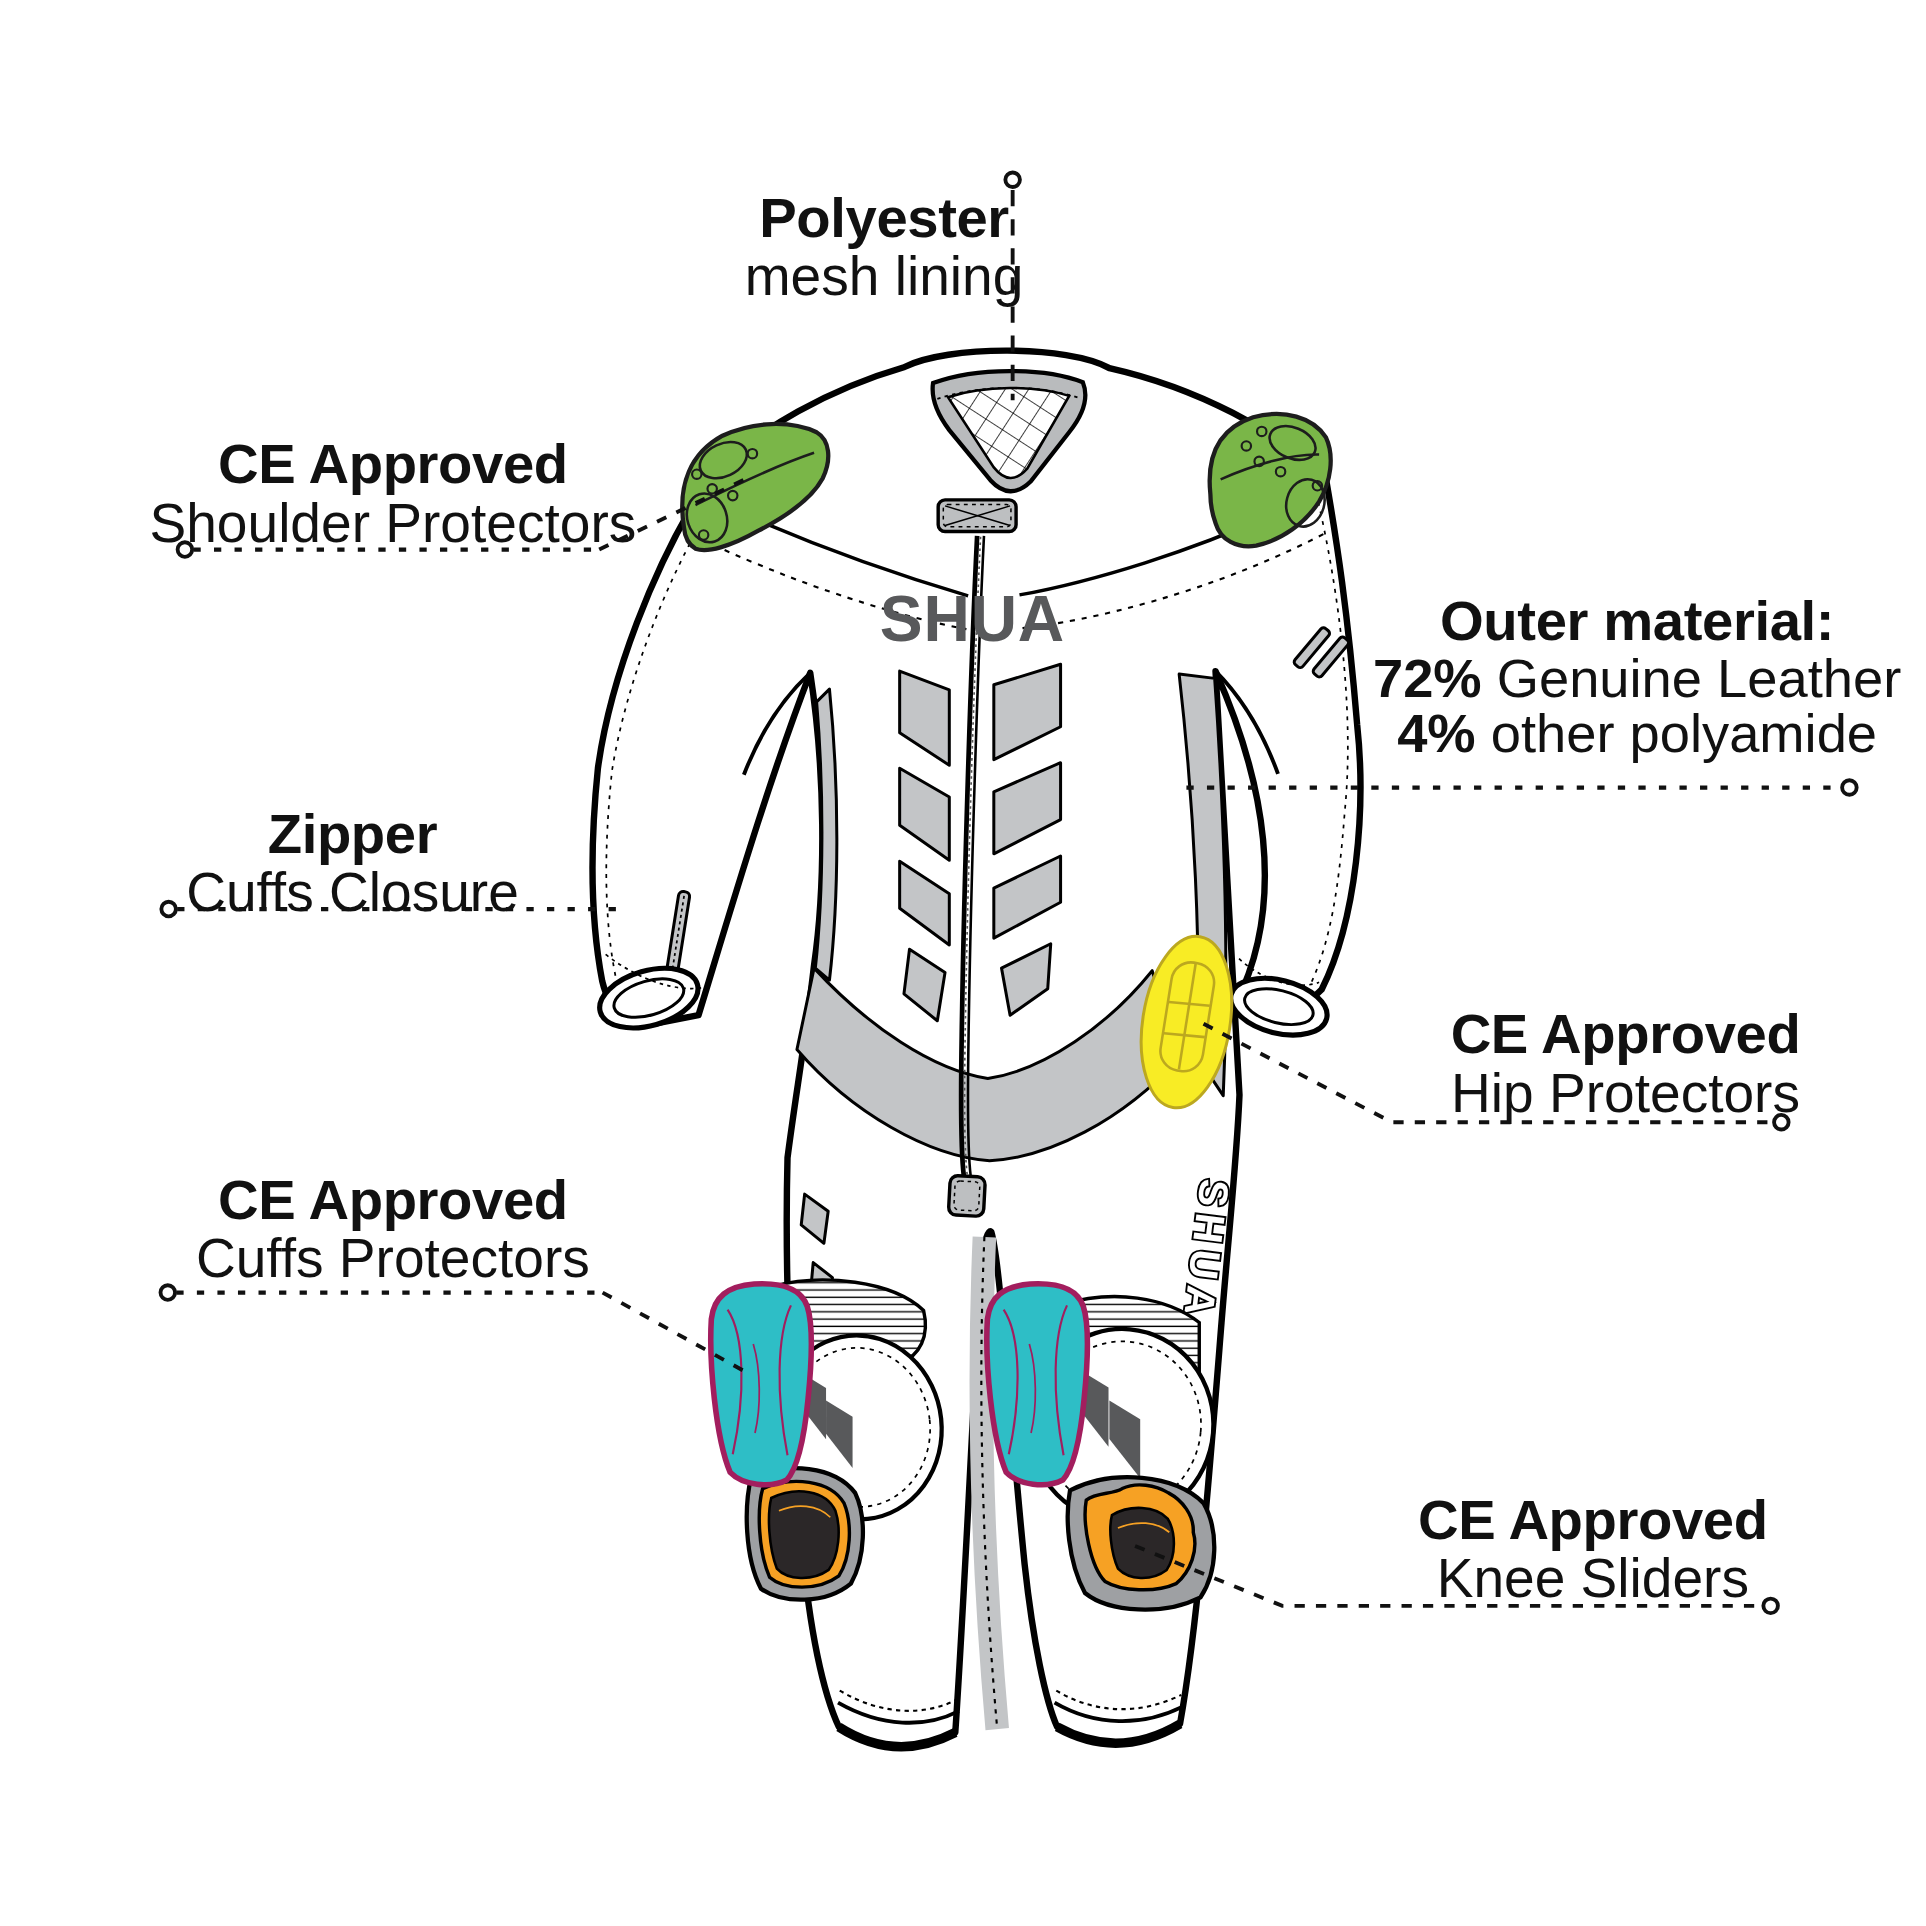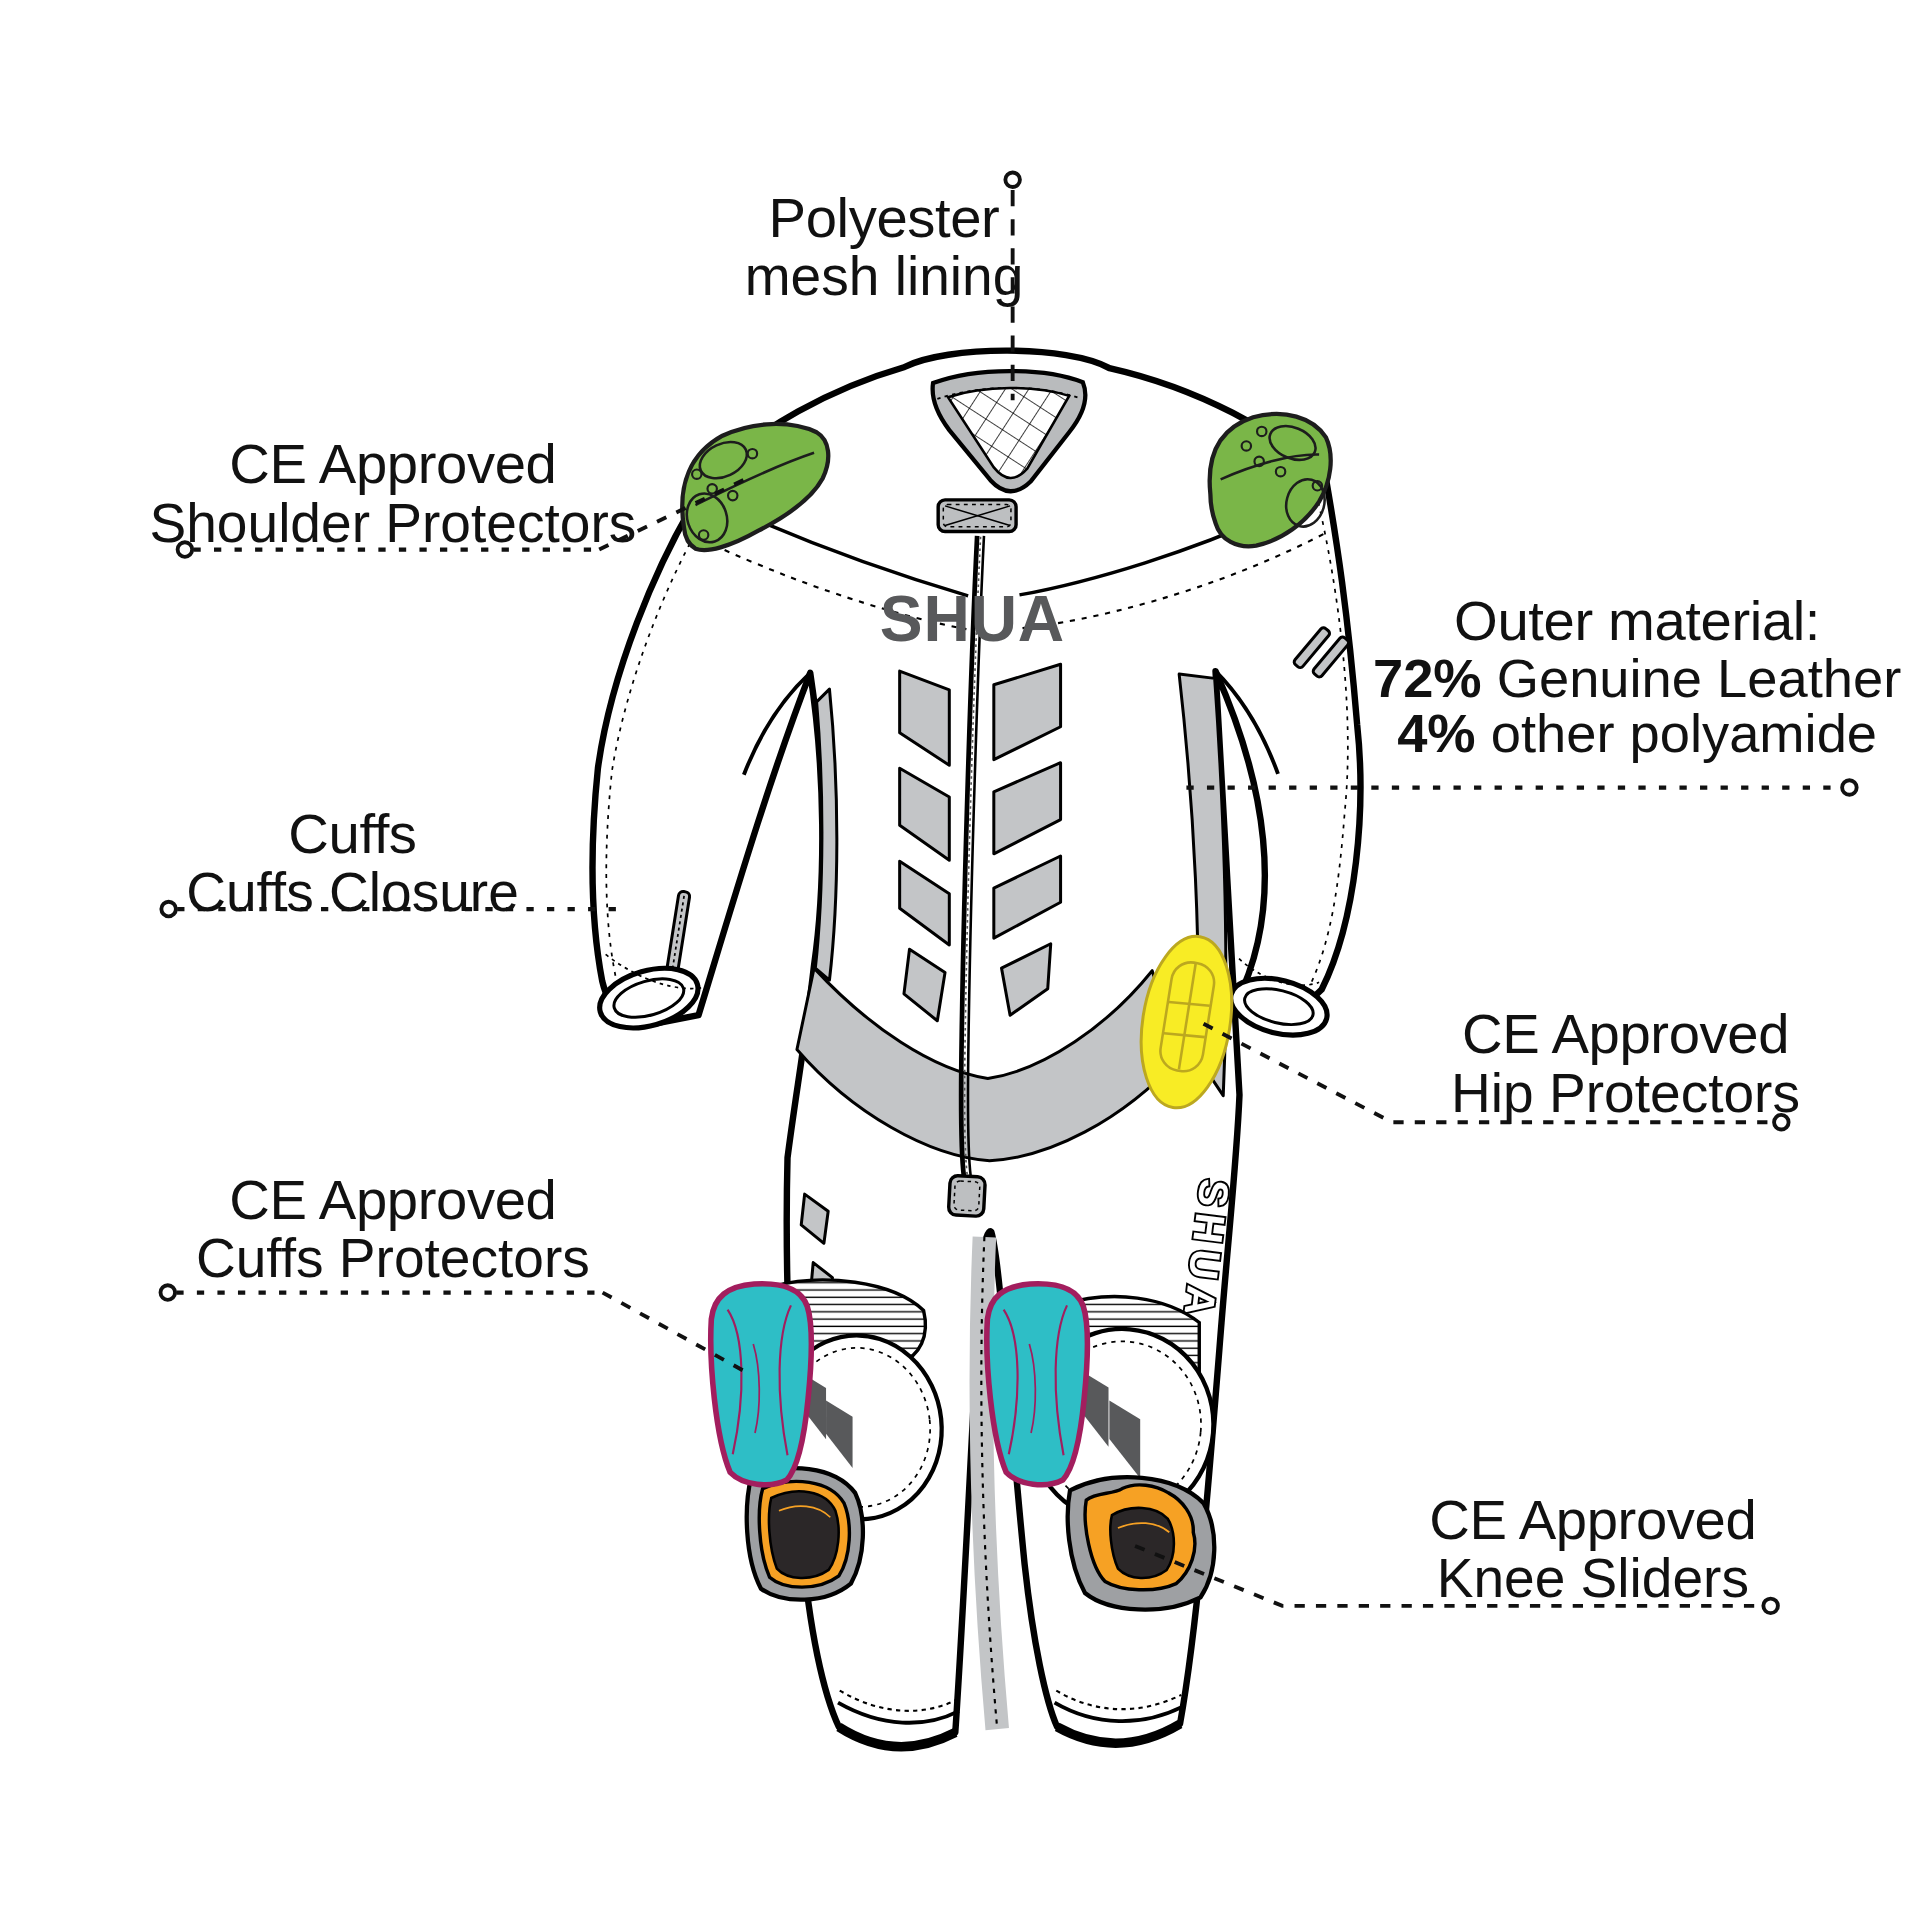--- a/index.html
+++ b/index.html
@@ -1,20 +1,20 @@
 <!DOCTYPE html>
 <html style="font-size:6.8px"><head>
 <meta charset="utf-8">
 <style>
   html,body{margin:0;padding:0;background:#ffffff;}
   body{font-family:"Liberation Sans", sans-serif;}
   .stage{position:relative;width:100vmin;height:100vmin;margin:0 auto;background:#fff;overflow:hidden;}
   .stage svg{position:absolute;inset:0;width:100%;height:100%;}
   .label{position:absolute;transform:translate(-50%,-50%);text-align:center;color:#111;white-space:nowrap;}
-  .label .t{font-weight:normal;font-size:2.92vmin;line-height:1.06;letter-spacing:-0.02vmin;}
+  .label .t{font-weight:bold;font-size:2.92vmin;line-height:1.06;letter-spacing:-0.02vmin;}
   .label .s{font-size:2.86vmin;line-height:1.06;}
   .label .m{font-size:2.82vmin;line-height:1.02;}
   .label .m b{font-weight:bold;}
 </style>
 </head>
 <body>
 
 <div class="stage">
 
 <svg viewBox="0 0 4500 4500" xmlns="http://www.w3.org/2000/svg">
@@ -282,21 +282,21 @@
   <div class="s">Shoulder Protectors</div>
 </div>
 
 <div class="label" style="left:85.0%;top:35.1%">
   <div class="t">Outer material:</div>
   <div class="m"><b>72%</b><span> Genuine Leather</span></div>
   <div class="m"><b>4%</b><span> other polyamide</span></div>
 </div>
 
 <div class="label" style="left:18.3%;top:44.8%">
-  <div class="t">Cuffs</div>
+  <div class="t">Zipper</div>
   <div class="s">Cuffs Closure</div>
 </div>
 
 <div class="label" style="left:84.4%;top:55.2%">
   <div class="t">CE Approved</div>
   <div class="s">Hip Protectors</div>
 </div>
 
 <div class="label" style="left:20.4%;top:63.8%">
   <div class="t">CE Approved</div>

